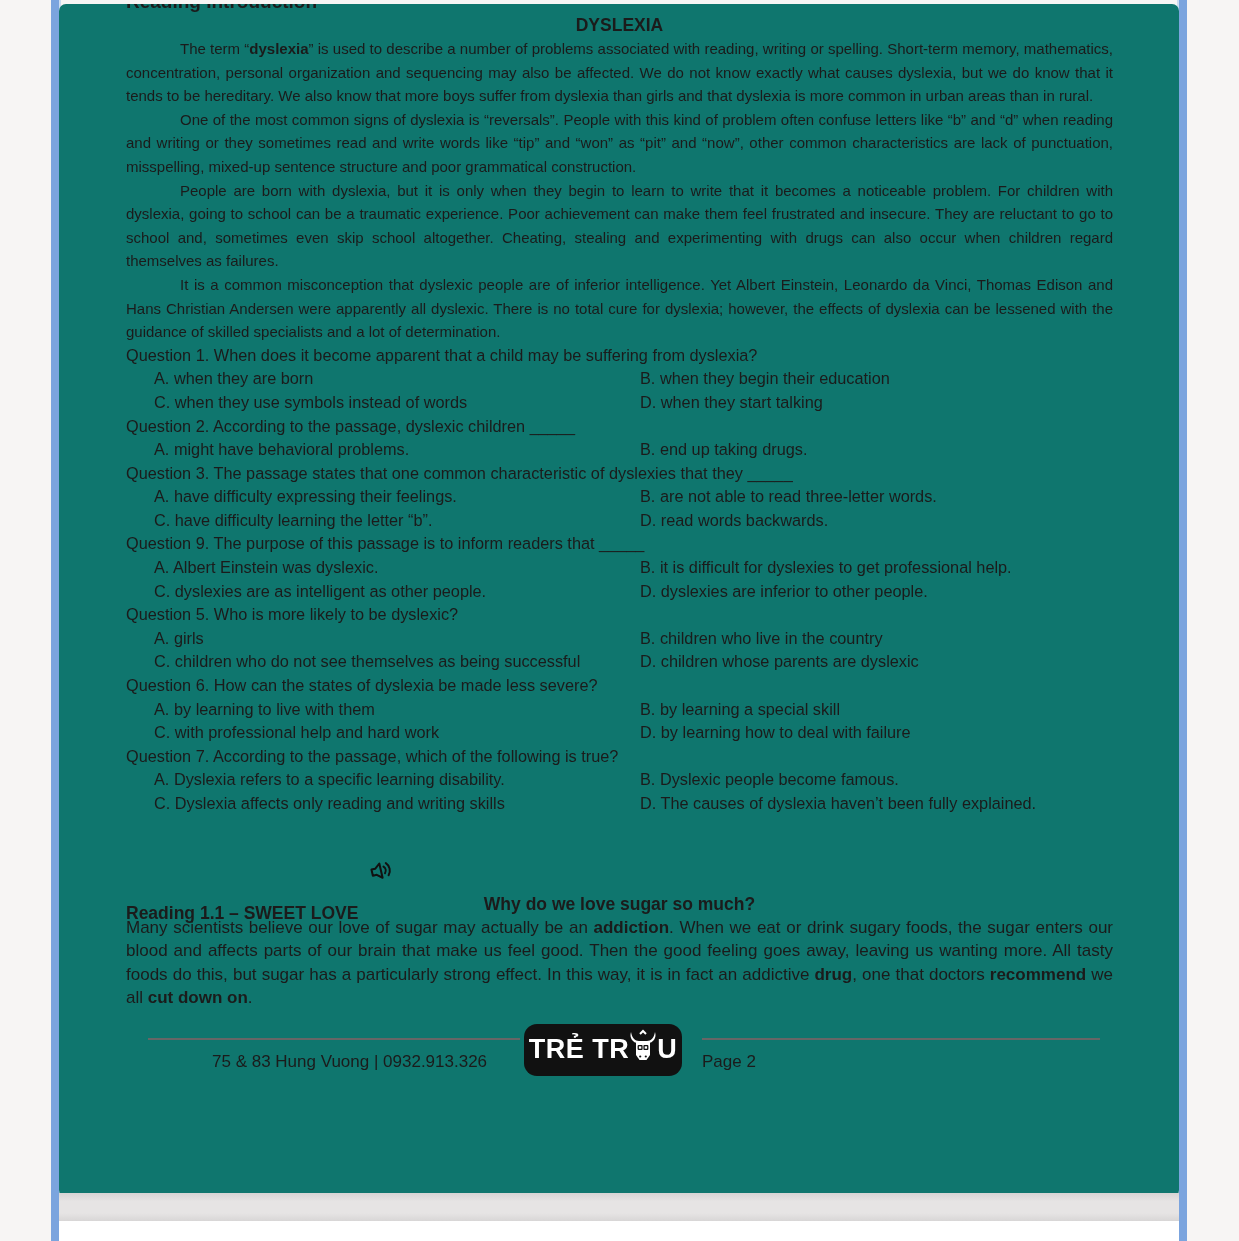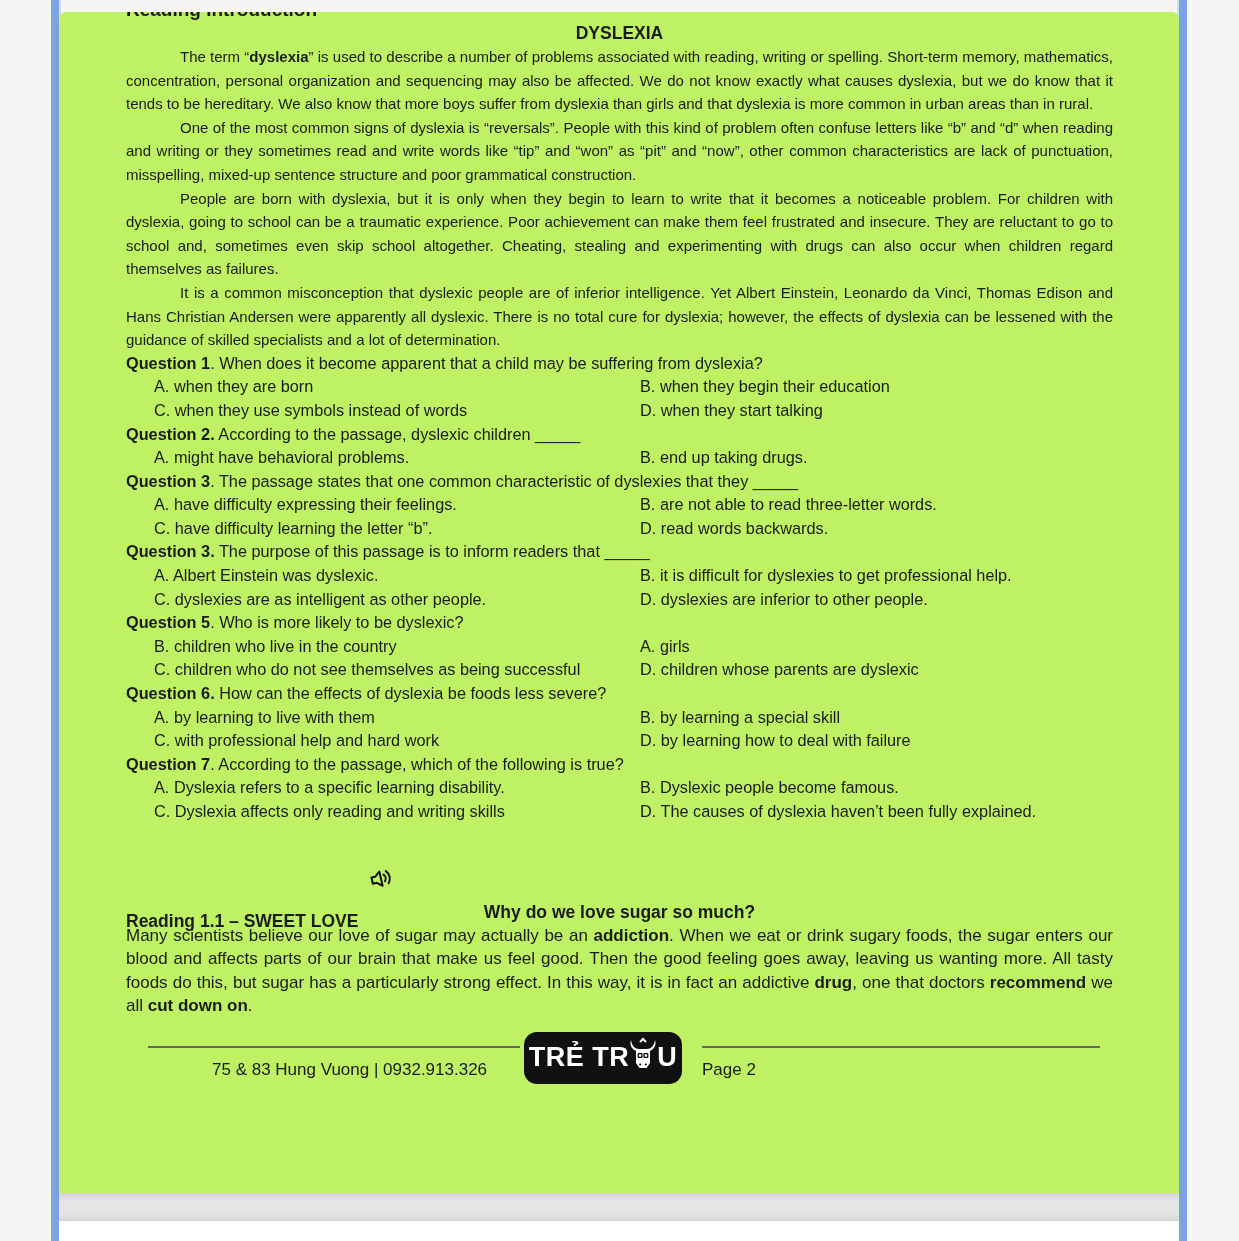--- a/index.html
+++ b/index.html
@@ -5,34 +5,34 @@
   html,body { margin:0; padding:0; }
   body {
     width:1239px; height:1241px; position:relative; overflow:hidden;
     background:#f7f5f4; color:#1b1b1b;
     font-family:"Liberation Sans", sans-serif;
   }
   .blue-bar { position:absolute; top:0; bottom:0; width:8px; background:#7ba4de; }
   .blue-bar.left  { left:51px;  box-shadow: 2px 0 0 rgba(170,198,238,.55); }
   .blue-bar.right { left:1179px; box-shadow: -2px 0 0 rgba(170,198,238,.55); }
 
-  .page  { position:absolute; left:59px; top:12px; width:1120px; height:1193px; background:#bef264; overflow:hidden;border-radius:7px; }
+  .page  { position:absolute; left:59px; top:4px; width:1120px; height:1193px; background:#0f766e; overflow:hidden;border-radius:7px; }
   .page-gap { position:absolute; left:59px; top:1193px; width:1120px; height:28px;
     background:linear-gradient(#d6d4d4, #e6e4e4 30%, #e6e4e4 72%, #d8d6d6); }
   .next-page { position:absolute; left:59px; top:1221px; width:1120px; height:20px; background:#ffffff; }
 
   .content { padding:0 66px 0 67px; }
 
   .cut-heading { font-weight:bold; font-size:19px; line-height:20px; margin-top:-12px; white-space:nowrap; }
   .doc-title { text-align:center; font-weight:bold; font-size:17.5px; line-height:23px; margin-top:2px; }
 
   p.passage { margin:0; text-align:justify; font-size:15px; line-height:23.6px; text-indent:54px; }
 
   .qline { font-size:16.3px; line-height:23.6px; }
-  .qline b { font-weight:bold; }
+  .qline b { font-weight:normal; }
   .opts { display:grid; grid-template-columns:486px 1fr; font-size:16.3px; line-height:23.6px;margin-left:28px; }
 
   .r11 { margin-top:50px; display:flex; align-items:flex-start; gap:10px; height:26px; }
   .r11-h { font-weight:bold; font-size:17.5px; line-height:24px;margin-top:35px; }
   .spk { transform:rotate(-13deg); margin-top:-9px; }
 
   .sweet-title { text-align:center; font-weight:bold; font-size:17.5px; line-height:24px; }
   p.sweet { margin:0; text-align:justify; font-size:17px; line-height:23.6px; }
 
   .footer { position:relative; height:64px; margin-top:16px; font-size:17px; }
@@ -83,41 +83,41 @@
     <div class="qline"><b>Question 3</b><span>. The passage states that one common characteristic of dyslexies that they _____</span></div>
     <div class="opts">
       <span>A. have difficulty expressing their feelings.</span>
       <span>B. are not able to read three-letter words.</span>
     </div>
     <div class="opts">
       <span>C. have difficulty learning the letter “b”.</span>
       <span>D. read words backwards.</span>
     </div>
 
-    <div class="qline"><b>Question 3.</b><span> The purpose of this passage is to inform readers that _____</span></div>
+    <div class="qline"><b>Question 9.</b><span> The purpose of this passage is to inform readers that _____</span></div>
     <div class="opts">
       <span>A. Albert Einstein was dyslexic.</span>
       <span>B. it is difficult for dyslexies to get professional help.</span>
     </div>
     <div class="opts">
       <span>C. dyslexies are as intelligent as other people.</span>
       <span>D. dyslexies are inferior to other people.</span>
     </div>
 
     <div class="qline"><b>Question 5</b><span>. Who is more likely to be dyslexic?</span></div>
     <div class="opts">
+      <span>A. girls</span>
       <span>B. children who live in the country</span>
-      <span>A. girls</span>
     </div>
     <div class="opts">
       <span>C. children who do not see themselves as being successful</span>
       <span>D. children whose parents are dyslexic</span>
     </div>
 
-    <div class="qline"><b>Question 6.</b><span> How can the effects of dyslexia be foods less severe?</span></div>
+    <div class="qline"><b>Question 6.</b><span> How can the states of dyslexia be made less severe?</span></div>
     <div class="opts">
       <span>A. by learning to live with them</span>
       <span>B. by learning a special skill</span>
     </div>
     <div class="opts">
       <span>C. with professional help and hard work</span>
       <span>D. by learning how to deal with failure</span>
     </div>
 
     <div class="qline"><b>Question 7</b><span>. According to the passage, which of the following is true?</span></div>

